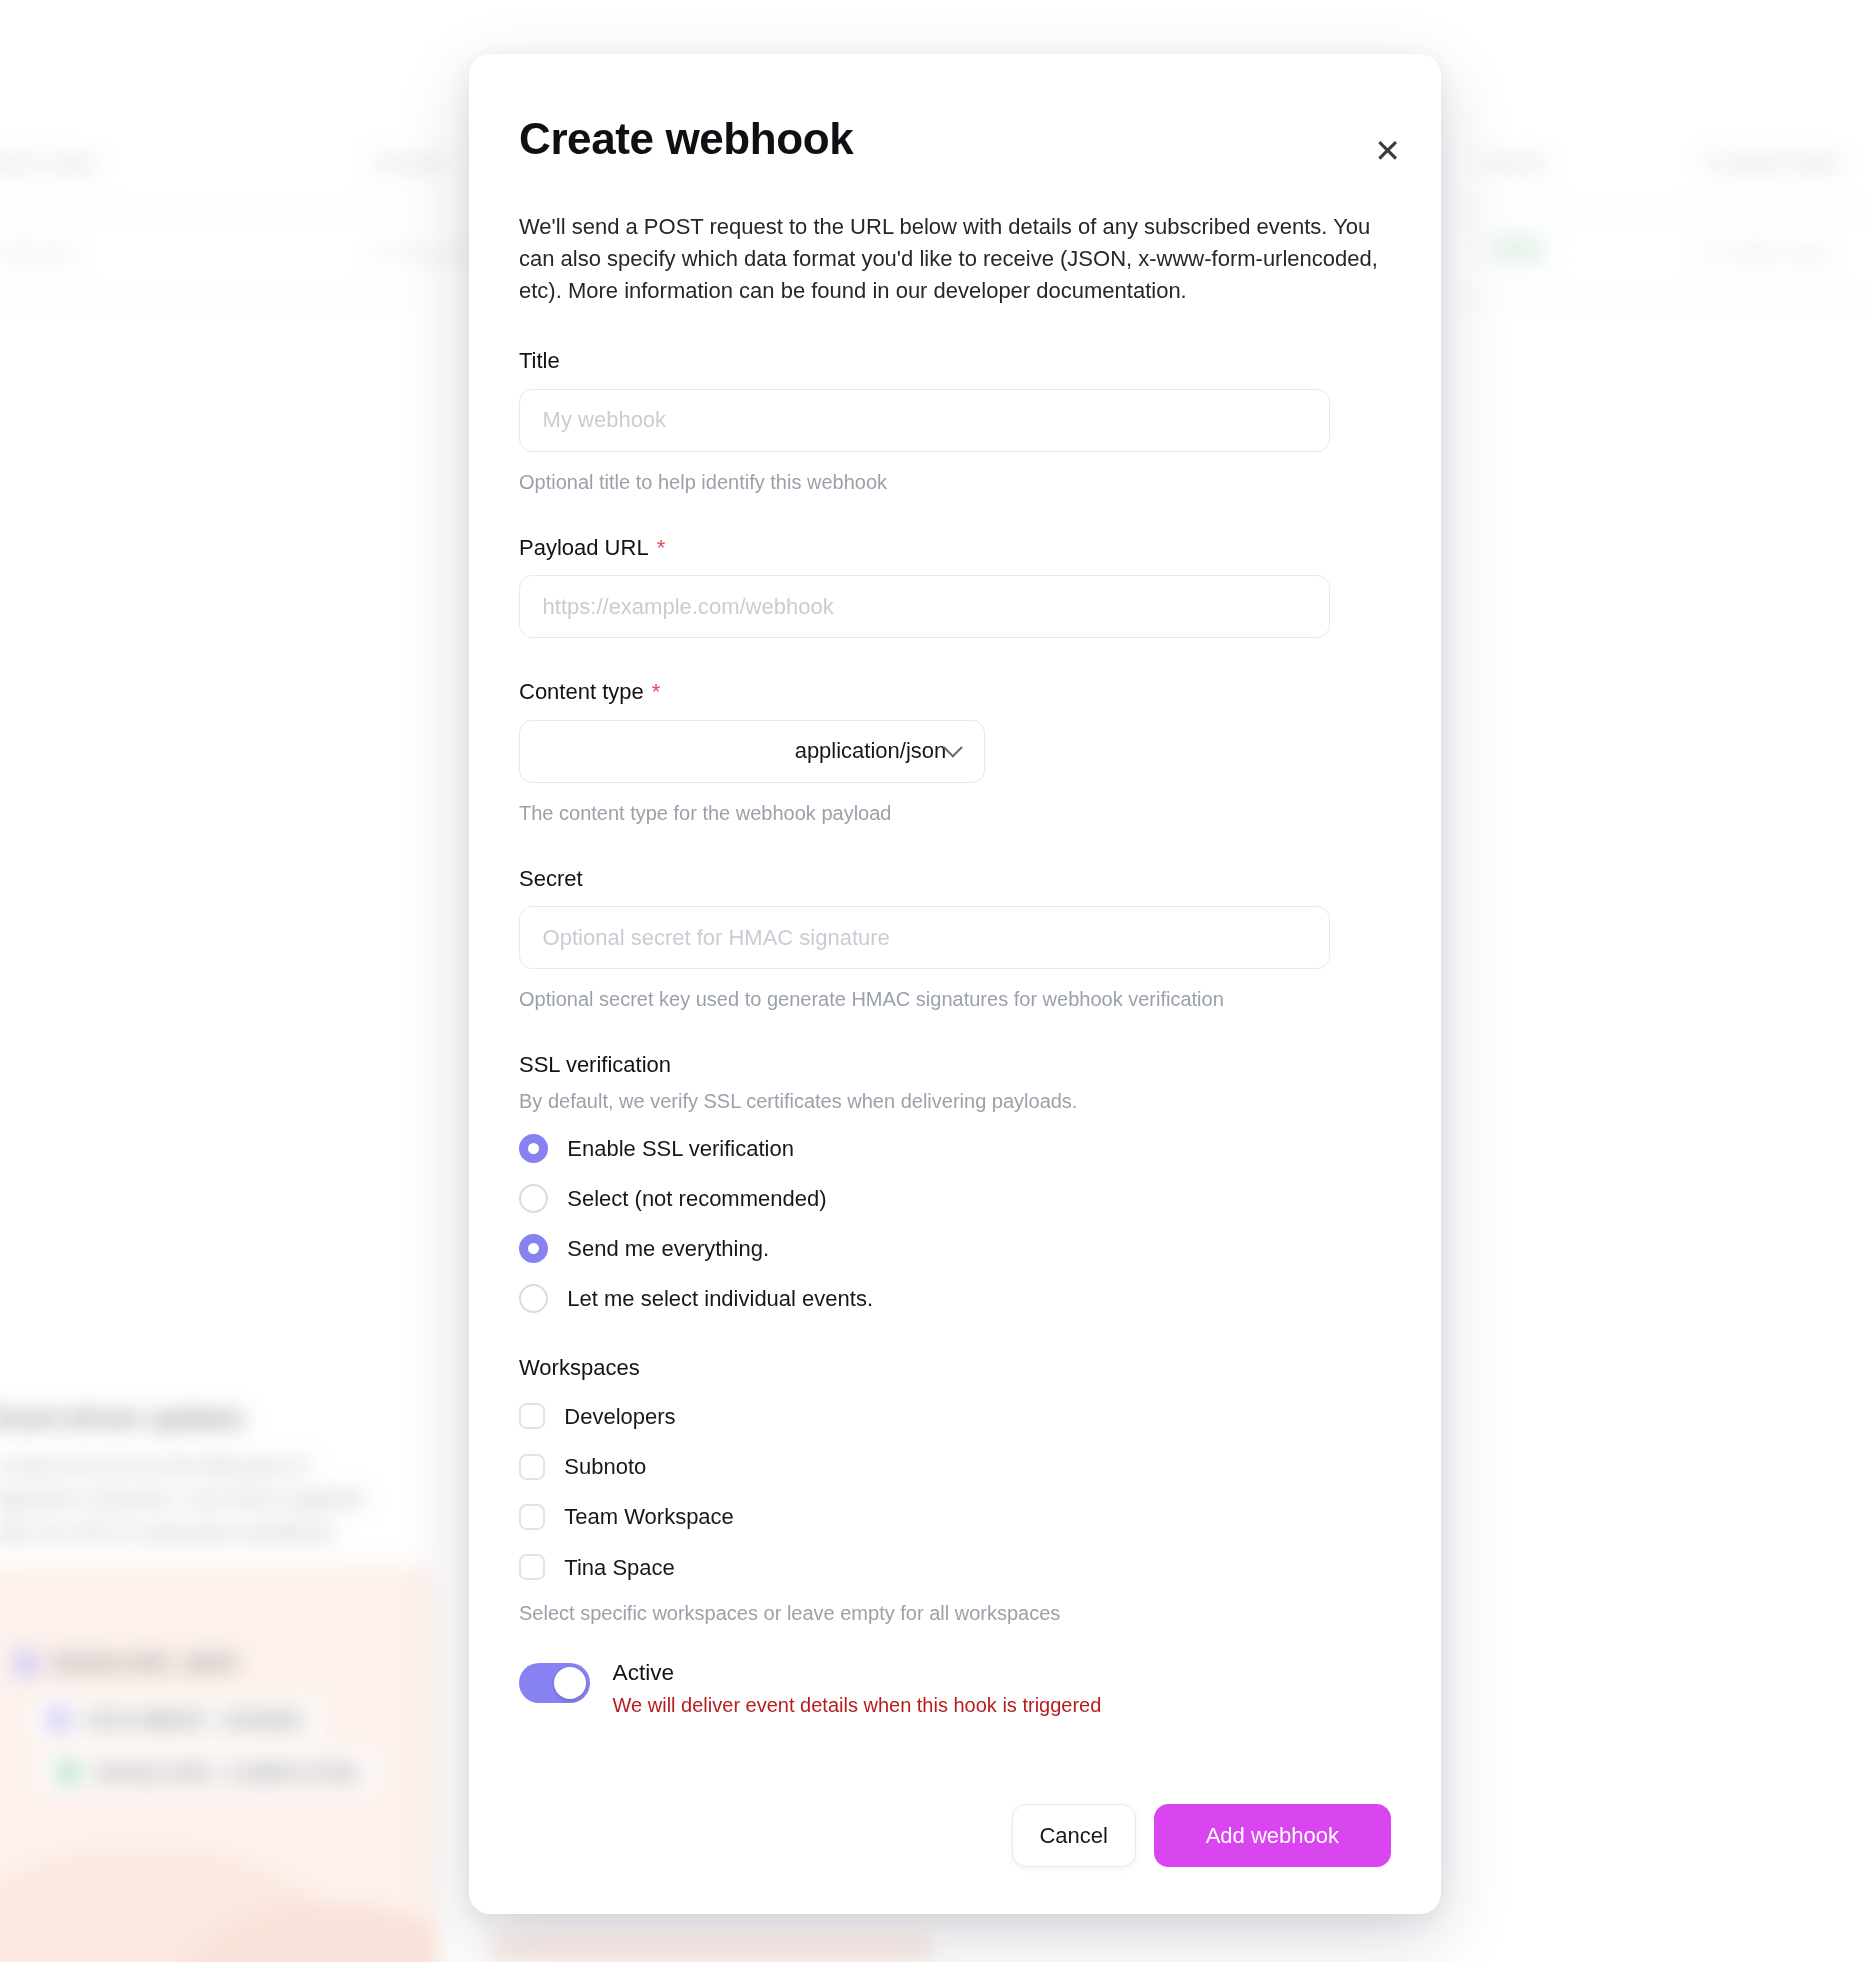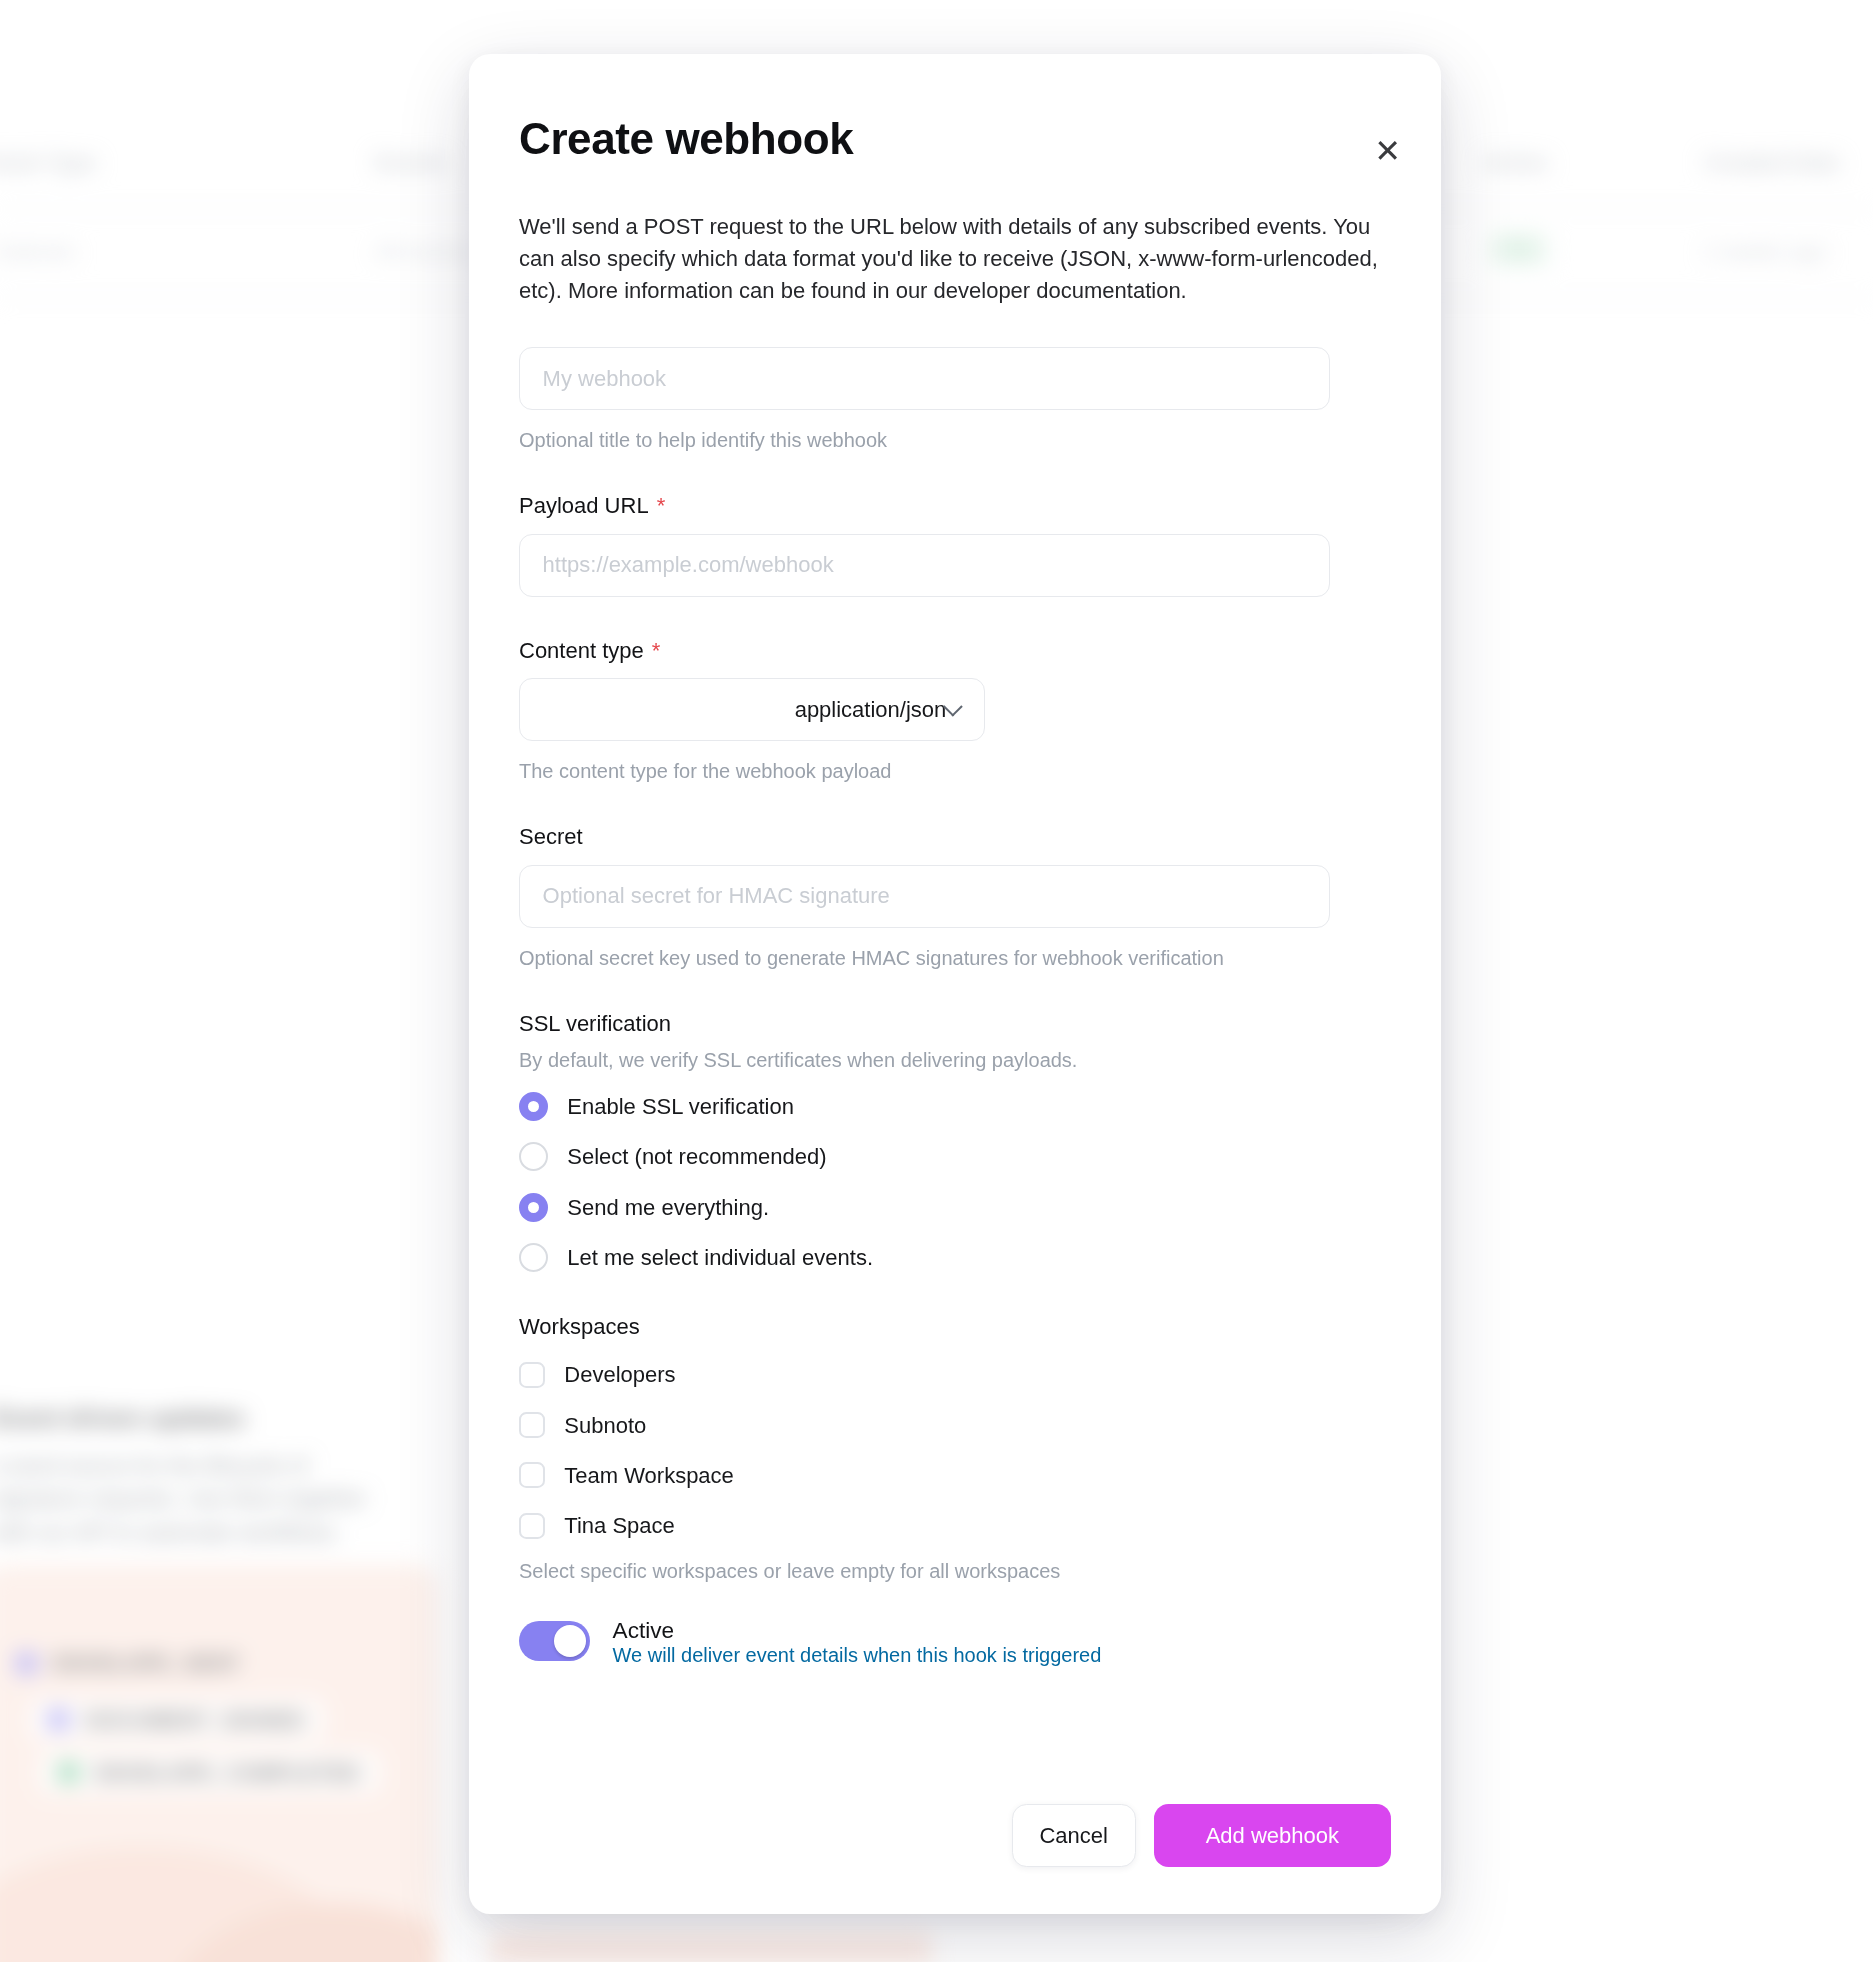--- a/index.html
+++ b/index.html
@@ -116,21 +116,21 @@
   .toggle-row { margin-top:35px; display:flex; gap:22.6px; align-items:flex-start; }
   .toggle {
     width:71px; height:40px; border-radius:20px; background:#8781f1;
     position:relative; flex-shrink:0; cursor:pointer; margin-top:3.2px;
   }
   .toggle .knob {
     position:absolute; right:4px; top:4px; width:32px; height:32px;
     border-radius:50%; background:#fff; box-shadow:0 1.6px 3.2px rgba(0,0,0,0.18);
   }
   .toggle-label { font-size:22.6px; font-weight:500; color:#121316; }
-  .toggle-helper { font-size:20px; color:#0369a1; }
+  .toggle-helper { margin-top:8px; font-size:20px; color:#b91c1c; }
 
   .footer { margin-top:auto; display:flex; justify-content:flex-end; gap:18px; }
   .btn { height:63px; border-radius:14.5px; font-size:22px; cursor:pointer; font-family:inherit; }
   .btn-cancel {
     width:124px; background:#fff; color:#17181b;
     border:1.6px solid #e7e9ed; box-shadow:0 1.6px 6.4px rgba(18,18,44,0.06);
   }
   .btn-primary {
     min-width:203px; padding:0 52px; background:#d946ef; color:#ffffff;
     border:none; font-weight:500;
@@ -181,20 +181,21 @@
 <div class="wash"></div>
 
 <div class="modal">
   <button class="close-btn">✕</button>
 
   <h1 class="modal-title">Create webhook</h1>
 
   <p class="modal-desc">We'll send a POST request to the URL below with details of any subscribed events. You can also specify which data format you'd like to receive (JSON, x-www-form-urlencoded, etc). More information can be found in our developer documentation.</p>
 
   <div class="field">
+    <div class="field-label">Title</div>
     <input class="text-input" type="text" placeholder="My webhook" style="">
     <div class="helper">Optional title to help identify this webhook</div>
   </div>
 
   <div class="field">
     <div class="field-label">
       <span>Payload URL</span>
       <span class="req">*</span>
     </div>
     <input class="text-input" type="text" placeholder="https://example.com/webhook" style="">

